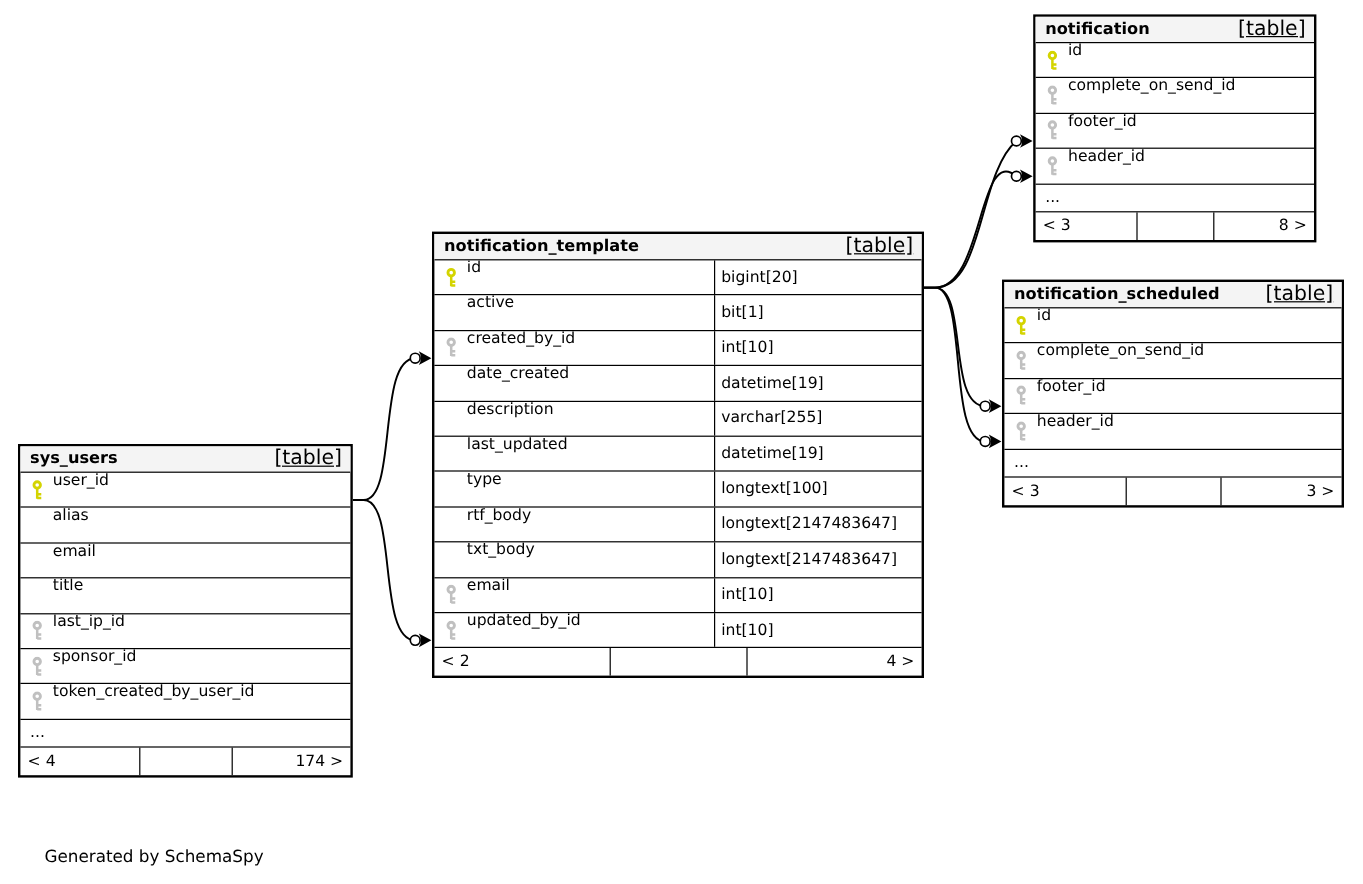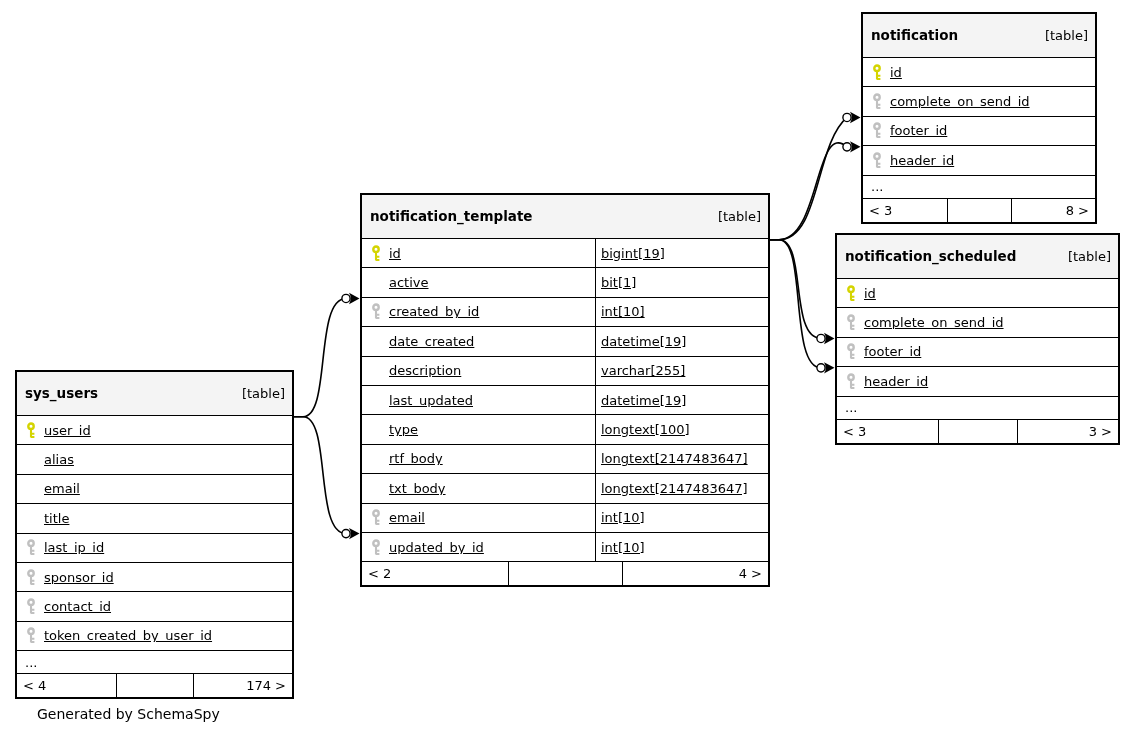--- a/index.html
+++ b/index.html
@@ -8,27 +8,27 @@
     --line:#000000;
     --bg:#ffffff;
   }
   html,body{margin:0;padding:0;background:var(--bg);}
   body{width:1136px;height:737px;position:relative;overflow:hidden;
        font-family:"DejaVu Sans","Liberation Sans",sans-serif;color:#000;}
   #stage{position:absolute;left:0;top:0;width:1136px;height:737px;}
   #relations{position:absolute;left:0;top:0;}
   .table-node{position:absolute;box-sizing:border-box;border:2px solid var(--border);
       background:#fff;font-size:13px;line-height:1;}
-  .t-header{box-sizing:border-box;height:44px;border-bottom:1px solid var(--border);
+  .t-header{box-sizing:border-box;height:22px;border-bottom:1px solid var(--border);
       background:var(--header-bg);display:flex;justify-content:space-between;
       align-items:center;padding:0 7px 0 8px;white-space:nowrap;}
   .t-name{font-weight:bold;font-size:13.5px;}
-  .t-badge{font-weight:normal;font-size:13px;}
+  .t-badge{font-weight:normal;font-size:17px;text-decoration:underline;}
   .t-row{box-sizing:border-box;height:29.4px;border-bottom:1px solid var(--border);
-      display:flex;align-items:center;white-space:nowrap;text-decoration:underline;}
+      display:flex;white-space:nowrap;}
   .t-key{flex:0 0 27px;display:flex;align-items:center;justify-content:center;}
   .t-colname{flex:1 1 auto;overflow:hidden;padding-right:4px;}
   .t-coltype{flex:0 0 173px;box-sizing:border-box;border-left:1px solid var(--border);
       align-self:stretch;display:flex;align-items:center;padding:0 4px 0 5px;overflow:hidden;}
   .t-ellipsis{box-sizing:border-box;height:23px;border-bottom:1px solid var(--border);
       display:flex;align-items:center;padding-left:8px;}
   .t-footer{box-sizing:border-box;height:23px;display:flex;align-items:stretch;}
   .t-footer .cell{box-sizing:border-box;display:flex;align-items:center;padding:0 6px;}
   .t-footer .cell.left{flex:0 0 36%;}
   .t-footer .cell.mid{flex:0 0 28%;border-left:1px solid var(--border);}
@@ -114,21 +114,21 @@
         <span class="t-badge">[table]</span>
       </div>
       <div class="t-row">
         <span class="t-key">
           <svg width="12" height="17" viewBox="0 0 12 17">
             <circle cx="6" cy="4.2" r="2.7" fill="none" stroke="#d4d400" stroke-width="2.4"></circle>
             <path d="M6 6.8 L6 15.6 M6 11.8 L9.4 11.8 M6 15 L9.4 15" stroke="#d4d400" stroke-width="2.1" fill="none"></path>
           </svg>
         </span>
         <span class="t-colname">id</span>
-        <span class="t-coltype">bigint[19]</span>
+        <span class="t-coltype">bigint[20]</span>
       </div>
       <div class="t-row">
         <span class="t-key"></span>
         <span class="t-colname">active</span>
         <span class="t-coltype">bit[1]</span>
       </div>
       <div class="t-row">
         <span class="t-key">
           <svg width="12" height="17" viewBox="0 0 12 17">
             <circle cx="6" cy="4.2" r="2.7" fill="none" stroke="#c0c0c0" stroke-width="2.4"></circle>
@@ -286,29 +286,20 @@
         </span>
         <span class="t-colname">sponsor_id</span>
       </div>
       <div class="t-row">
         <span class="t-key">
           <svg width="12" height="17" viewBox="0 0 12 17">
             <circle cx="6" cy="4.2" r="2.7" fill="none" stroke="#c0c0c0" stroke-width="2.4"></circle>
             <path d="M6 6.8 L6 15.6 M6 11.8 L9.4 11.8 M6 15 L9.4 15" stroke="#c0c0c0" stroke-width="2.1" fill="none"></path>
           </svg>
         </span>
-        <span class="t-colname">contact_id</span>
-      </div>
-      <div class="t-row">
-        <span class="t-key">
-          <svg width="12" height="17" viewBox="0 0 12 17">
-            <circle cx="6" cy="4.2" r="2.7" fill="none" stroke="#c0c0c0" stroke-width="2.4"></circle>
-            <path d="M6 6.8 L6 15.6 M6 11.8 L9.4 11.8 M6 15 L9.4 15" stroke="#c0c0c0" stroke-width="2.1" fill="none"></path>
-          </svg>
-        </span>
         <span class="t-colname">token_created_by_user_id</span>
       </div>
       <div class="t-ellipsis">...</div>
       <div class="t-footer">
         <span class="cell left">&lt; 4</span>
         <span class="cell mid"></span>
         <span class="cell right">174 &gt;</span>
       </div>
     </div>
   </div>

